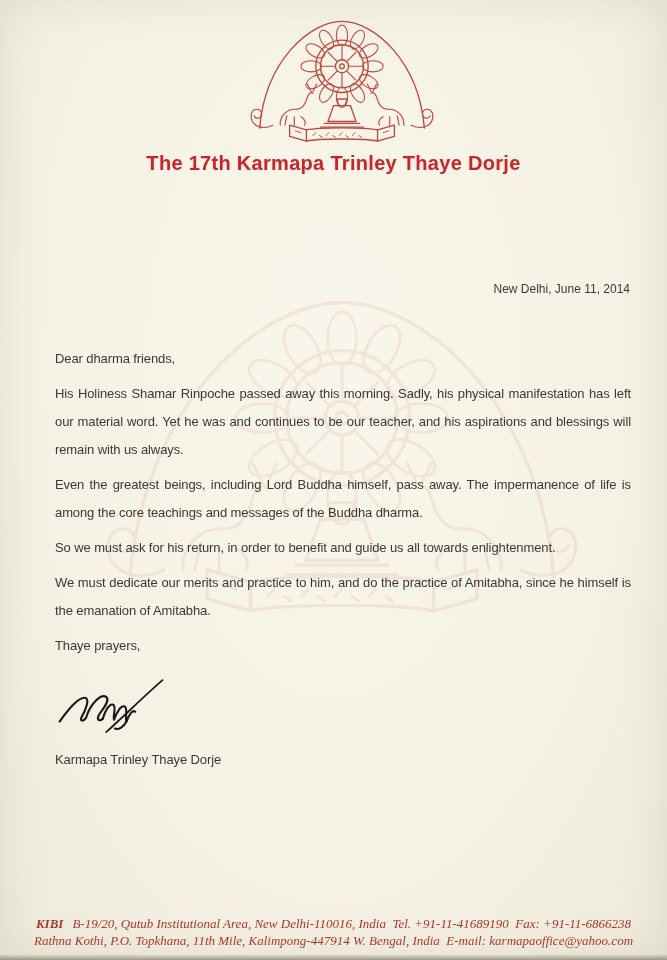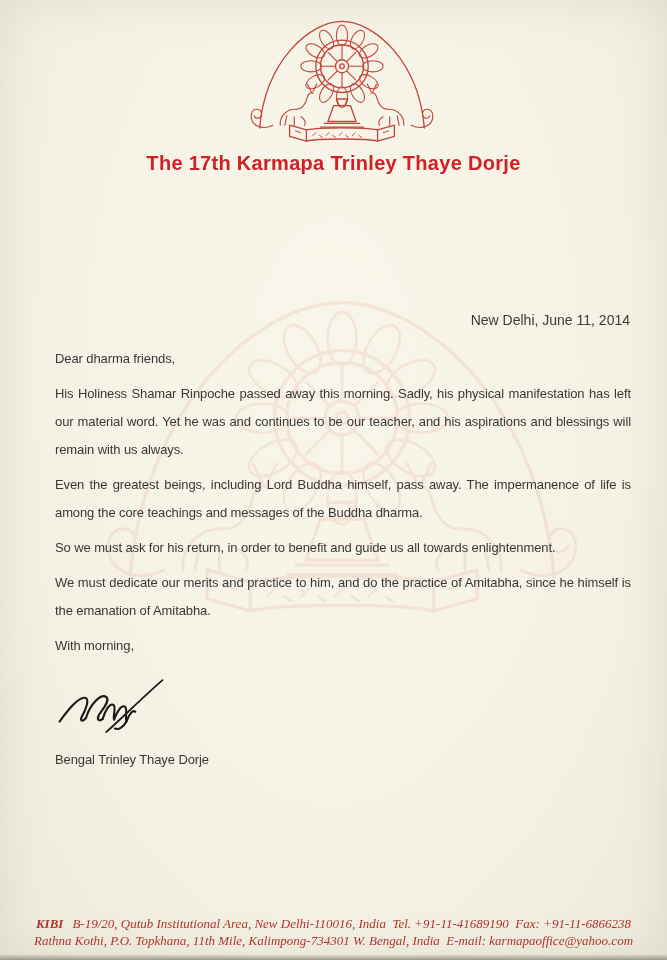--- a/index.html
+++ b/index.html
@@ -28,22 +28,22 @@
   }
   
   .watermark{
     position:absolute;top:278px;left:50%;transform:translateX(-50%);
     margin-left:8px;width:530px;height:338px;color:#dd8277;opacity:.14;
     pointer-events:none;
   }
   .watermark svg{width:100%;height:100%;display:block;}
   
   .date-line{
-    position:absolute;top:312px;right:37px;
-    font-size:14px;color:#3a3a3a;
+    position:absolute;top:282px;right:37px;
+    font-size:12px;color:#3a3a3a;
   }
   .letter-body{
     position:absolute;top:345px;left:55px;right:36px;
     font-size:13px;line-height:28px;color:#383838;letter-spacing:-.1px;
   }
   .letter-body p{margin:0 0 7px 0;text-align:justify;}
   .letter-body p.no-justify{text-align:left;}
   .signature{
     width:132px;height:66px;margin:14px 0 6px -6px;display:block;
   }
@@ -148,34 +148,34 @@
   <div class="letter-title">The 17th Karmapa Trinley Thaye Dorje</div>
 
   <div class="date-line">New Delhi, June 11, 2014</div>
 
   <div class="letter-body">
     <p class="no-justify">Dear dharma friends,</p>
     <p>His Holiness Shamar Rinpoche passed away this morning. Sadly, his physical manifestation has left our material word. Yet he was and continues to be our teacher, and his aspirations and blessings will remain with us always.</p>
     <p>Even the greatest beings, including Lord Buddha himself, pass away. The impermanence of life is among the core teachings and messages of the Buddha dharma.</p>
     <p>So we must ask for his return, in order to benefit and guide us all towards enlightenment.</p>
     <p>We must dedicate our merits and practice to him, and do the practice of Amitabha, since he himself is the emanation of Amitabha.</p>
-    <p class="no-justify">With morning,</p>
+    <p class="no-justify">Thaye prayers,</p>
 
     <svg class="signature" viewBox="0 0 140 75" fill="none" stroke="#1a1a1a" stroke-width="2.4" stroke-linecap="round" stroke-linejoin="round">
       <path d="M7,54 C16,42 28,26 36,27 C42,28 36,42 32,49 C30,53 33,55 37,50"></path>
       <path d="M37,50 C42,34 54,22 60,26 C65,30 56,40 52,46 C49,51 51,55 56,51"></path>
       <path d="M56,51 C59,41 64,33 68,35 C72,37 67,49 69,52 C72,43 77,35 81,37 C85,39 81,51 83,54 C86,46 90,40 93,43"></path>
       <path d="M83,54 C80,60 74,64 70,62"></path>
       <path stroke-width="2" d="M60,66 C76,52 102,26 124,7"></path>
     </svg>
 
-    <div class="signed-name">Bengal Trinley Thaye Dorje</div>
+    <div class="signed-name">Karmapa Trinley Thaye Dorje</div>
   </div>
 
   <div class="footer">
     <div>
       <span class="org">KIBI</span><span>B-19/20, Qutub Institutional Area, New Delhi-110016, India Tel. +91-11-41689190 Fax: +91-11-6866238</span>
     </div>
-    <div>Rathna Kothi, P.O. Topkhana, 11th Mile, Kalimpong-734301 W. Bengal, India E-mail: karmapaoffice@yahoo.com</div>
+    <div>Rathna Kothi, P.O. Topkhana, 11th Mile, Kalimpong-447914 W. Bengal, India E-mail: karmapaoffice@yahoo.com</div>
   </div>
 
   <div class="bottom-edge"></div>
 </div>
 
 </body></html>

